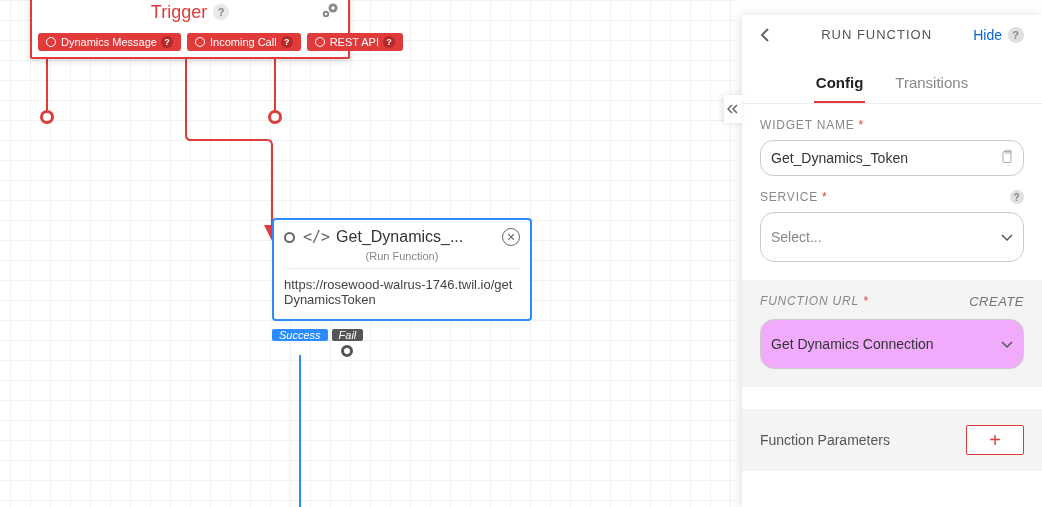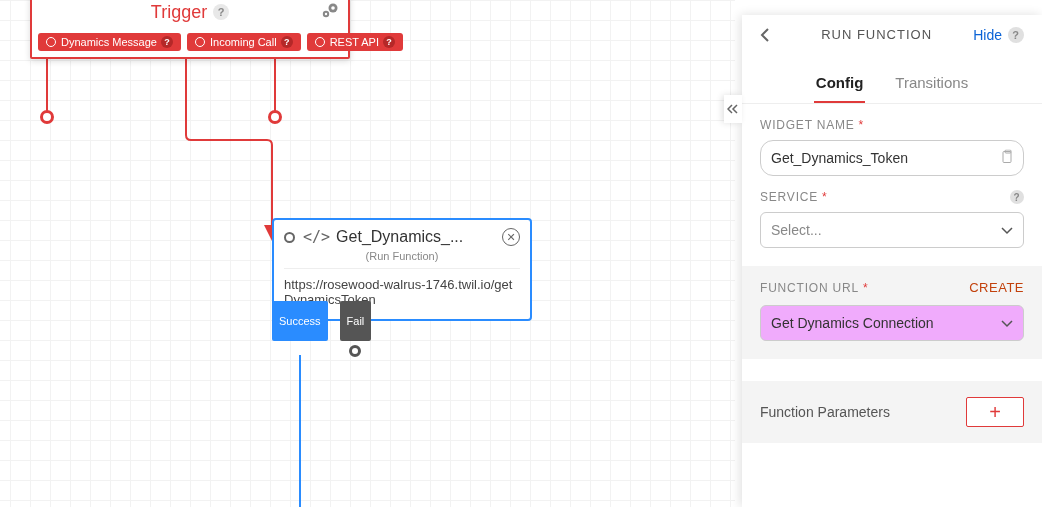--- a/index.html
+++ b/index.html
@@ -133,23 +133,24 @@
   word-break: break-all;
 }
 .outcome-row {
   position: absolute;
   left: -2px; bottom: -22px;
   display: flex;
 }
 .outcome {
   font-size: 11px;
   color: #fff;
-  padding: 14px 7px;
+  padding: 0 7px;
   border-radius: 2px;
-  margin-right: 12px;
+  margin-right: 4px;
+  font-style: italic;
 }
 .out-success { background: #2a8cff; }
 .out-fail { background: #555; position: relative; }
 .fail-port {
   position: absolute;
   left: 50%; transform: translateX(-50%);
   bottom: -16px;
   width: 12px; height:12px; border-radius:50%;
   border: 3px solid #555; background:#fff;
 }
@@ -224,36 +225,36 @@
   color:#333;
 }
 .input-wrap { position:relative; }
 .input-badge {
   position:absolute; right:10px; top:50%; transform:translateY(-50%);
   color:#aaa; font-size:13px;
 }
 .select-box {
   width:100%;
   border:1px solid #ccc;
-  border-radius:6px;
-  padding: 9px 10px;
+  border-radius:14px;
+  padding: 16px 10px;
   font-size: 14px;
   color:#888;
   display:flex; align-items:center; justify-content:space-between;
   cursor:pointer;
 }
 .select-box .chev { color:#555; }
 .section-func {
   margin-top: 18px;
   background: #f4f4f4;
   padding: 14px 18px 18px 18px;
 }
-.func-url-row { display:flex; align-items:flex-end; margin-bottom:10px; }
+.func-url-row { display:flex; align-items:flex-start; margin-bottom:10px;font-style:italic; }
 .func-url-row .field-label { margin-bottom:0; flex:1; }
-.create-link { color:#c2410c; font-size:13px; letter-spacing:0.5px; cursor:pointer; }
+.create-link { color:#737373; font-size:13px; letter-spacing:0.5px; cursor:pointer; }
 .select-white { background:#f0abfc; color:#333; }
 .params-row {
   margin-top: 22px;
   background: #f4f4f4;
   padding: 16px 18px;
   display:flex; align-items:center;
 }
 .params-row .plabel { font-size:14px; color:#555; flex:1; }
 .add-btn {
   width: 58px; height: 30px;

